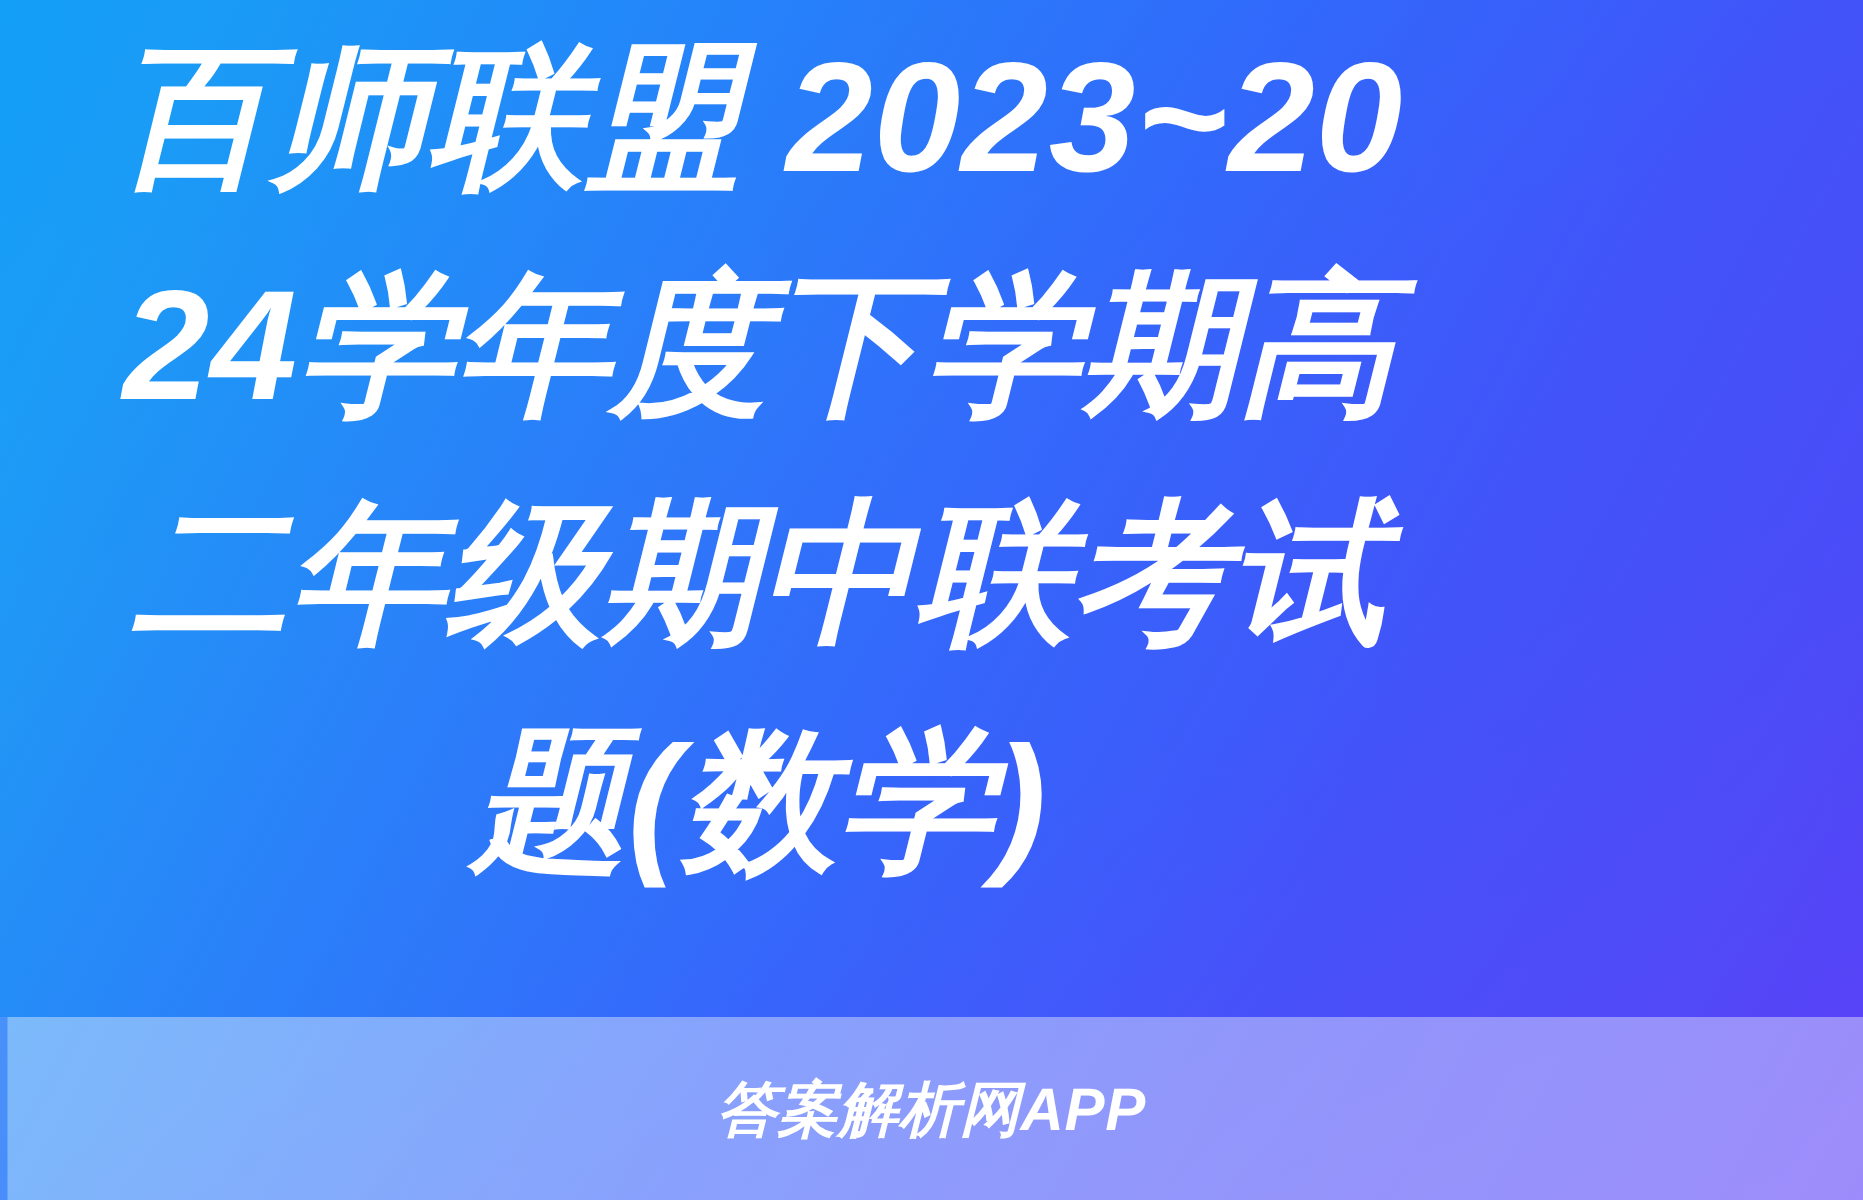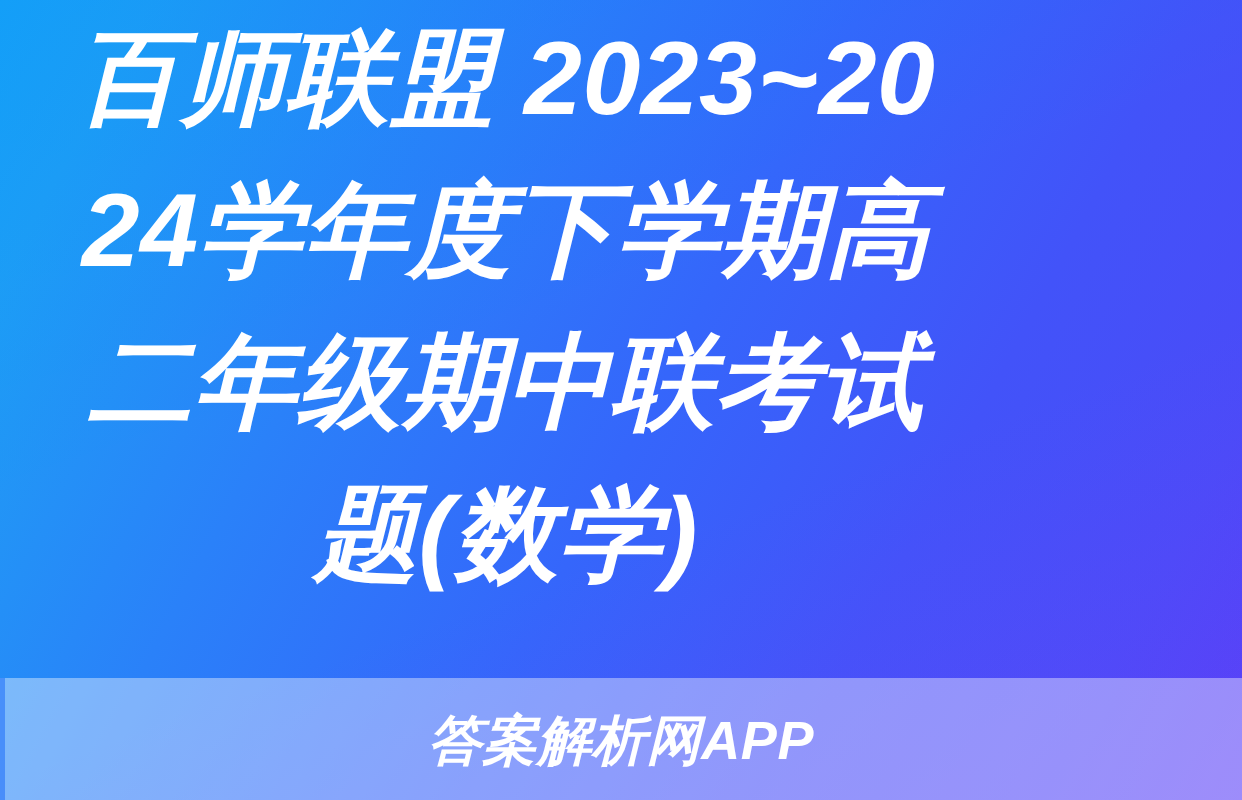--- a/index.html
+++ b/index.html
@@ -96,21 +96,21 @@
     height: 122px;
     background: rgba(30, 110, 250, 0.55);
   }
 
   #watermark {
     position: relative;
     color: #ffffff;
     font-family: "Liberation Sans", "DejaVu Sans", sans-serif;
     font-weight: 700;
     font-style: italic;
-    font-size: 54px;
+    font-size: 40px;
     line-height: 1;
     letter-spacing: 0.012em;
     white-space: nowrap;
     transform: translateY(1px);
   }
 </style>
 </head>
 <body>
 
 <div id="cover-card">

